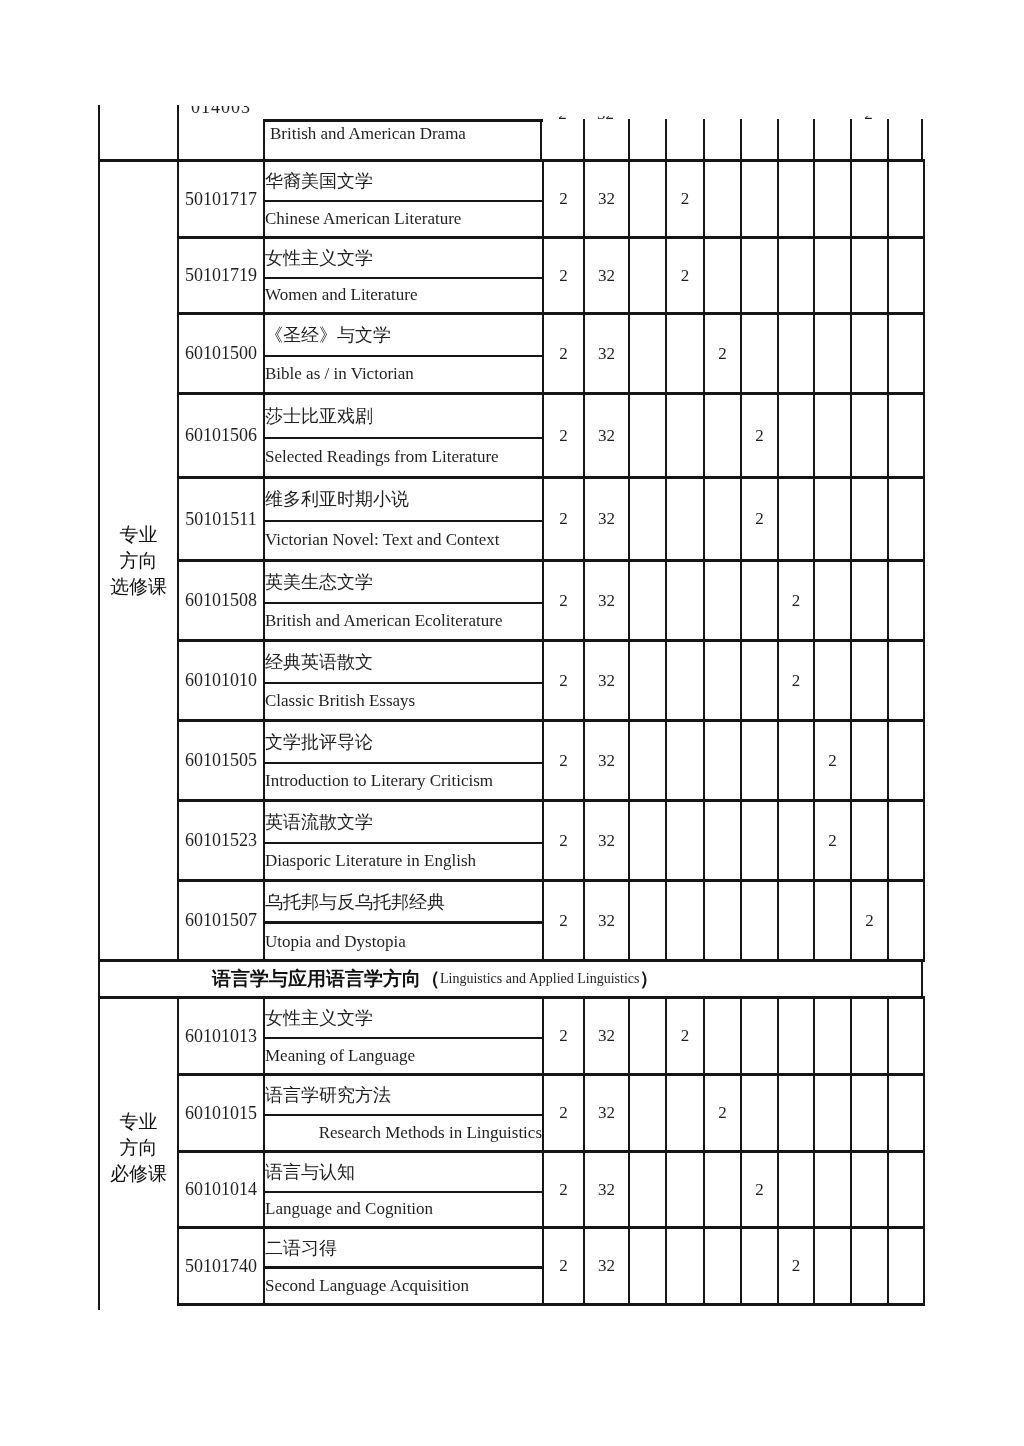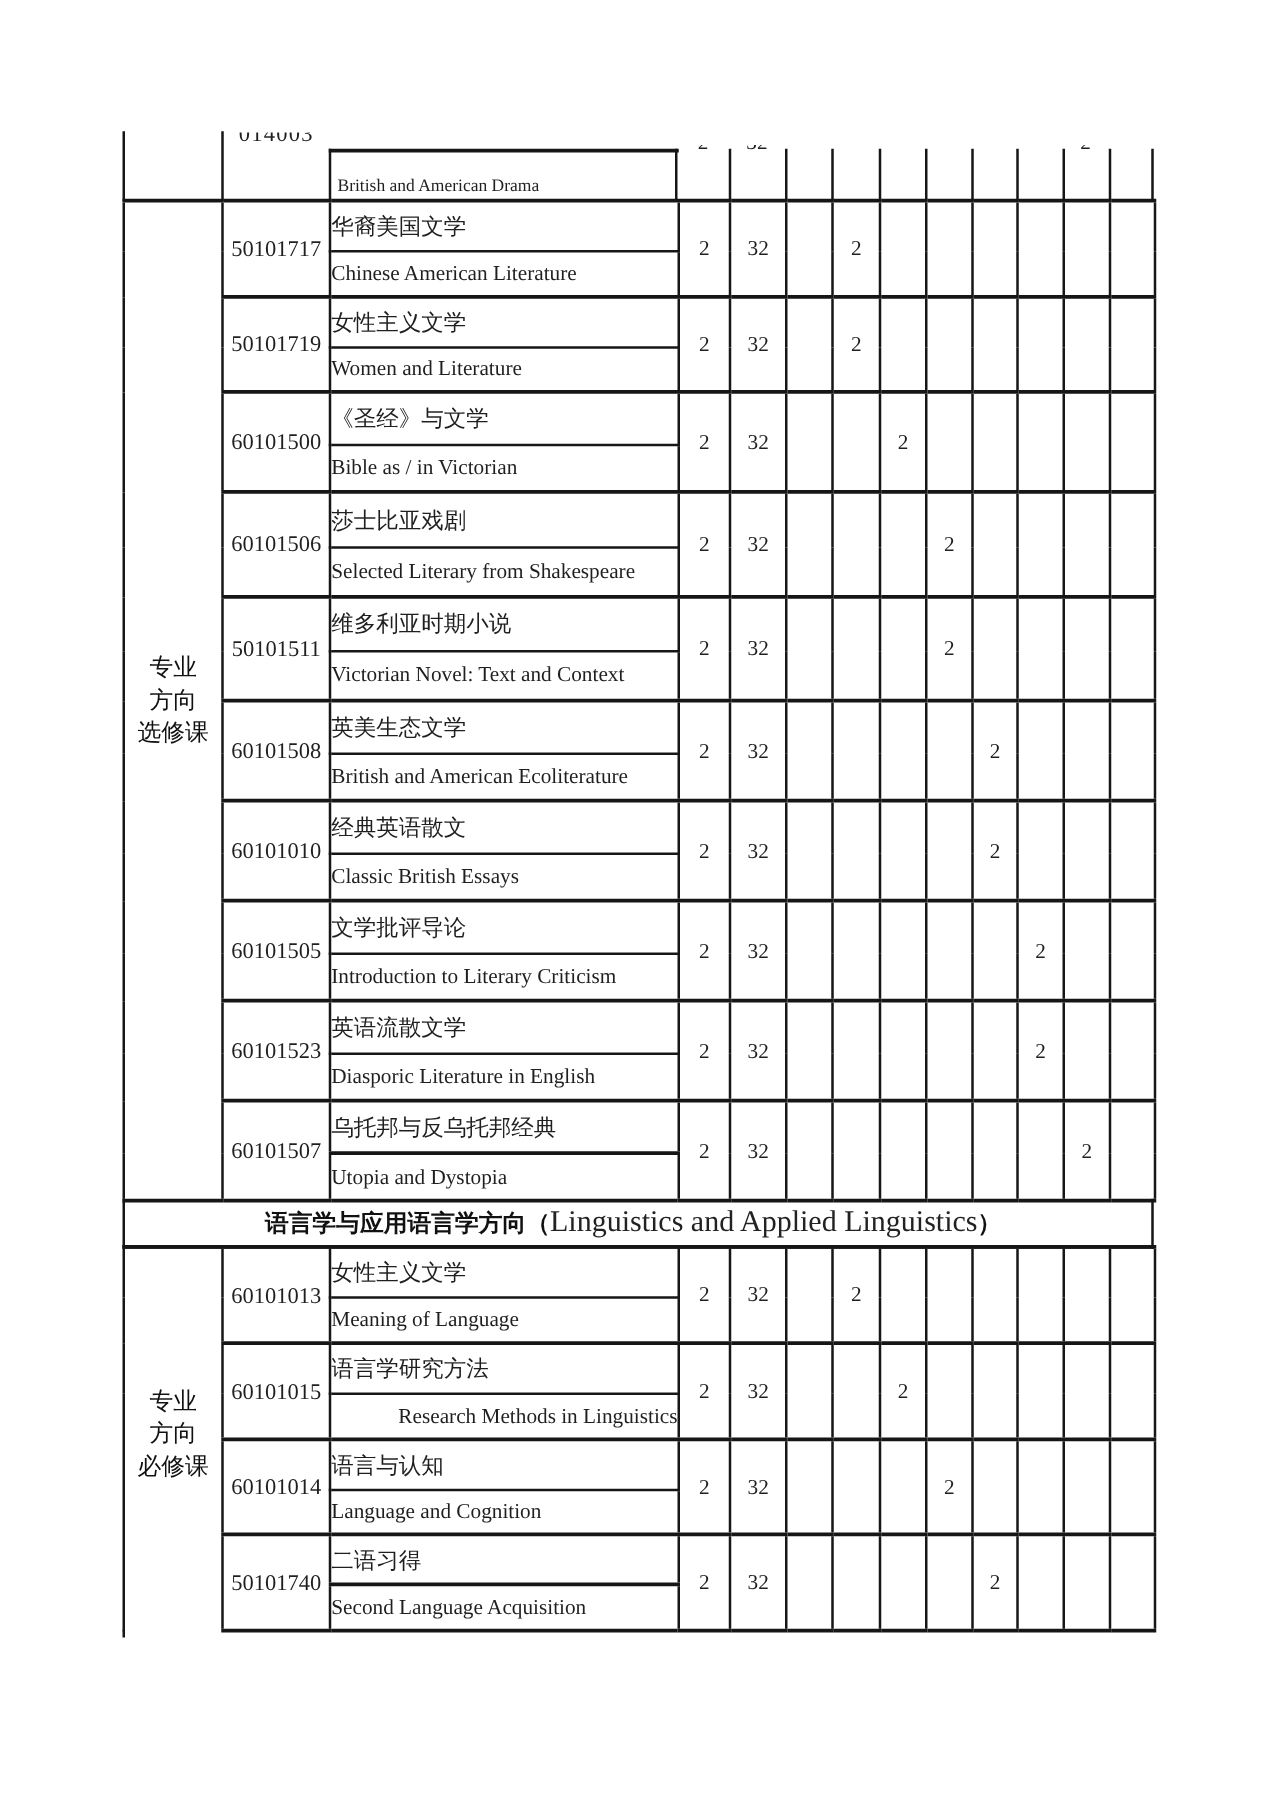--- a/index.html
+++ b/index.html
@@ -11,21 +11,21 @@
   #page{position:relative;width:1024px;height:1446px;background:#fff;overflow:hidden;}
 
   
   .vline,.hline{position:absolute;background:var(--line);}
 
   
   .clipbox{position:absolute;overflow:hidden;}
   .clipbox .frag{display:block;text-align:center;line-height:26px;}
   .frag-code{font-size:18px;margin-top:-12px;letter-spacing:1px;}
   .frag-num{font-size:17px;margin-top:-15px;}
-  .partial-en{position:absolute;display:flex;align-items:flex-end;font-size:14px;padding-left:4px;}
+  .partial-en{position:absolute;display:flex;align-items:flex-start;font-size:17px;padding-left:4px;}
 
   
   table.ct{position:absolute;left:98px;width:825px;border-collapse:collapse;table-layout:fixed;}
   table.ct td{border:2px solid var(--line);padding:0;vertical-align:middle;overflow:hidden;}
   table.ct tr.course-top td{border-top:3px solid var(--line);}
   table.ct td.en{border-top:1.5px solid #2c2c2c;}
   td.code{text-align:center;font-size:18px;}
   td.zh{font-size:18px;padding-left:7px;}
   td.en{font-size:17px;padding-left:5px;}
   td.num{text-align:center;font-size:17px;}
@@ -41,21 +41,21 @@
   #ling-table tr:nth-last-child(-n+2) td{border-bottom-width:3px;}
 
   
   #direction-header{
     position:absolute;left:98px;top:959px;width:825px;height:40px;
     box-sizing:border-box;border-left:2px solid var(--line);border-right:2px solid var(--line);
     border-bottom:3px solid var(--line);
     display:flex;align-items:center;padding-left:112px;padding-top:2px;
   }
   .hdr-zh{font-family:"Liberation Sans","DejaVu Sans",sans-serif;font-weight:bold;font-size:19px;color:#111;}
-  .hdr-en{font-size:24px;color:#222;}
+  .hdr-en{font-size:14px;color:#222;}
 </style>
 </head>
 <body>
 
 <div id="page">
 
   <div>
 
     <div class="vline" style="left:98px;top:105px;width:2px;height:56px;"></div>
     <div class="vline" style="left:177px;top:105px;width:2px;height:56px;"></div>
@@ -176,21 +176,21 @@
           <td class="num sem" rowspan="2"></td>
           <td class="num sem" rowspan="2"></td>
           <td class="num sem" rowspan="2"></td>
           <td class="num sem" rowspan="2">2</td>
           <td class="num sem" rowspan="2"></td>
           <td class="num sem" rowspan="2"></td>
           <td class="num sem" rowspan="2"></td>
           <td class="num sem" rowspan="2"></td>
         </tr>
         <tr class="course-bot" style="height: 40px;">
-          <td class="en">Selected Literary from Shakespeare</td>
+          <td class="en">Selected Readings from Literature</td>
         </tr>
         <tr class="course-top" style="height: 43px;">
           <td class="code" rowspan="2">50101511</td>
           <td class="zh">维多利亚时期小说</td>
           <td class="num" rowspan="2">2</td>
           <td class="num" rowspan="2">32</td>
           <td class="num sem" rowspan="2"></td>
           <td class="num sem" rowspan="2"></td>
           <td class="num sem" rowspan="2"></td>
           <td class="num sem" rowspan="2">2</td>

